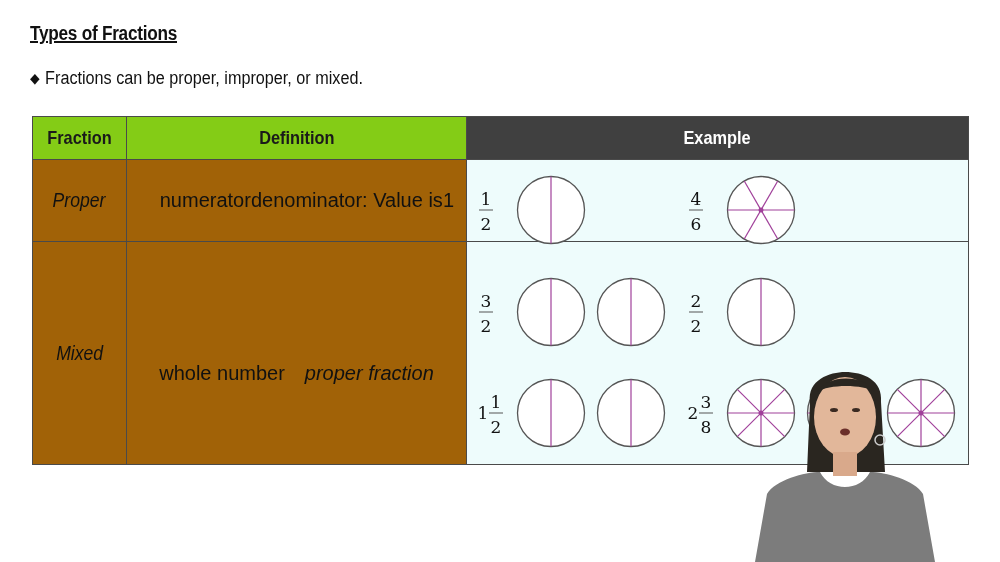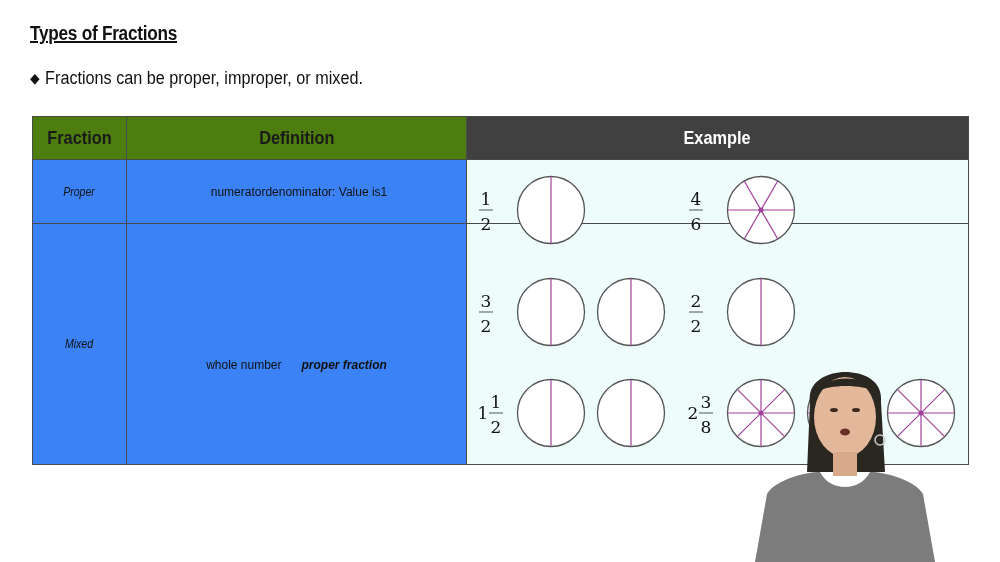--- a/index.html
+++ b/index.html
@@ -21,31 +21,31 @@
   .bullet .diamond { font-size: 14px; margin-right: 6px; position: relative; top: -1px; }
   table.frac {
     position: absolute; left: 32px; top: 116px;
     width: 936px; height: 349px;
     border-collapse: collapse; table-layout: fixed;
   }
   table.frac td, table.frac th {
     border: 1.5px solid #4a4a4a; padding: 0;
   }
   th { height: 42px; font-size: 19px; font-weight: bold; }
-  th.orange { background: #4d7c0f; color: #1a1a1a; }
+  th.orange { background: #84cc16; color: #1a1a1a; }
   th.teal { background: #404040; color: #ffffff; }
   th span { display: inline-block; transform: scaleX(0.86); }
-  td.left { background: #3b82f6; font-size: 12px; text-align: center; }
+  td.left { background: #a16207; font-size: 20px; text-align: center; }
   td.ex { background: #eefcfc; position: relative; }
   td.ftype span { font-style: italic; display: inline-block; transform: scaleX(0.88); }
   td.def { text-align: left; }
-  .defrow { display: flex; align-items: center; justify-content: center; padding: 0 12px 0 17px; transform-origin: left; }
+  .defrow { display: flex; align-items: center; justify-content: flex-end; padding: 0 12px 0 17px; transform-origin: left; }
   .defrow span { display: inline-block; }
   .defrow.mixed { justify-content: center; gap: 20px; padding: 0; margin-top: 41px; }
-  .ital { font-style: italic; font-weight: bold; }
+  .ital { font-style: italic; }
   .exsvg { position: absolute; left: 0; top: 0; }
   .presenter { position: absolute; left: 745px; top: 372px; }
 </style>
 </head>
 <body>
 
 <div class="title">Types of Fractions</div>
 <div class="bullet">
   <span class="diamond">◆</span><span>Fractions can be proper, improper, or mixed.</span>
 </div>

